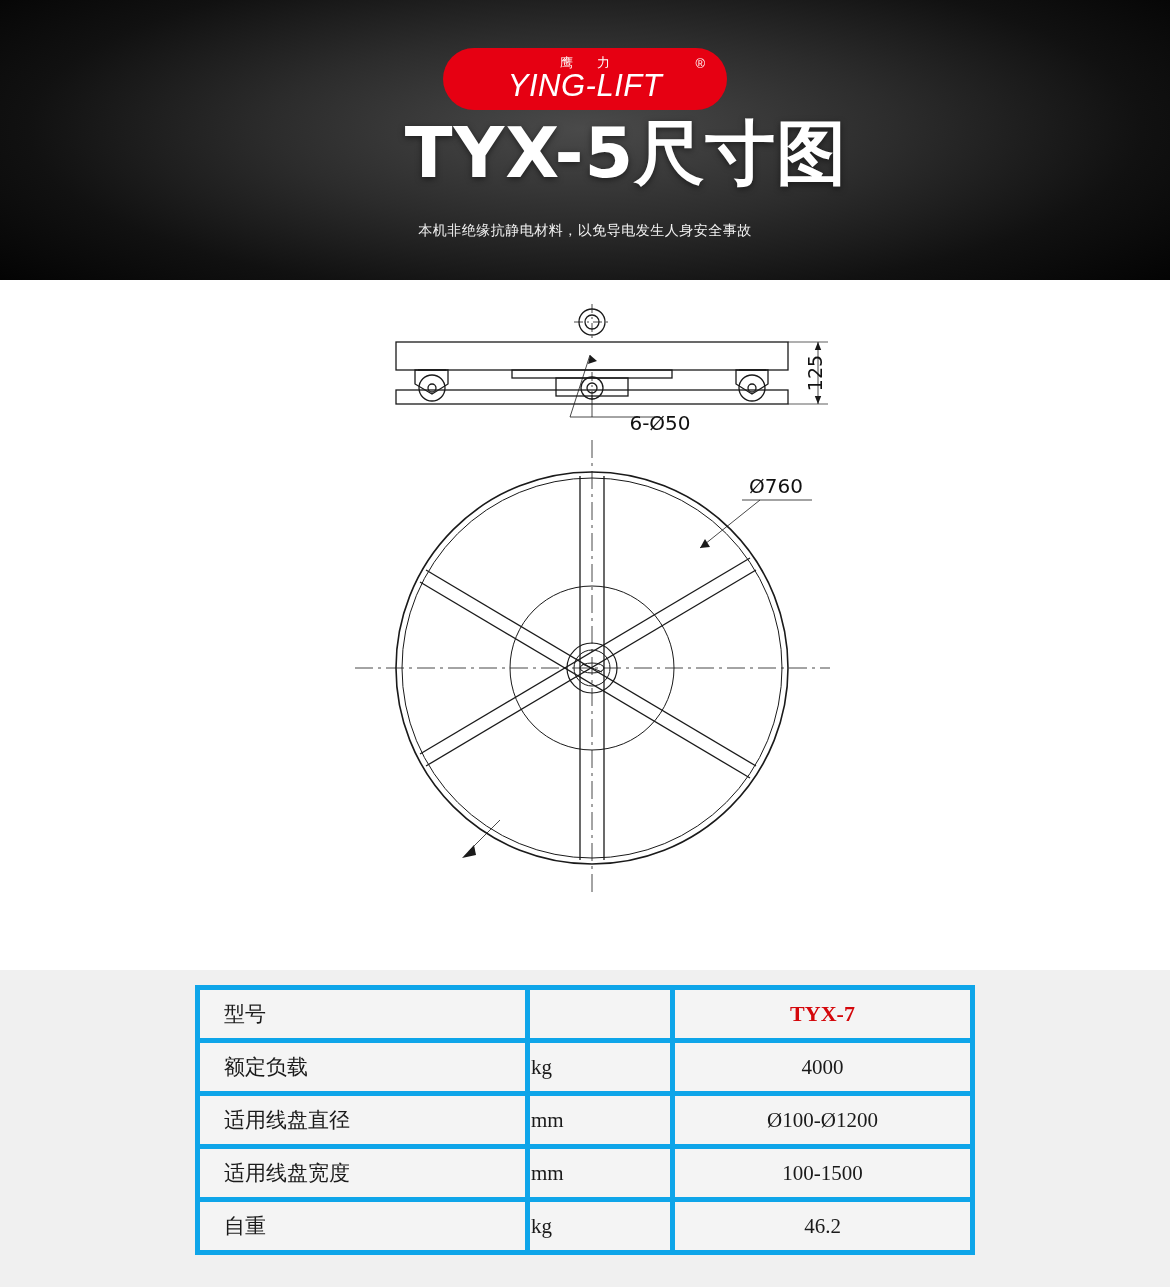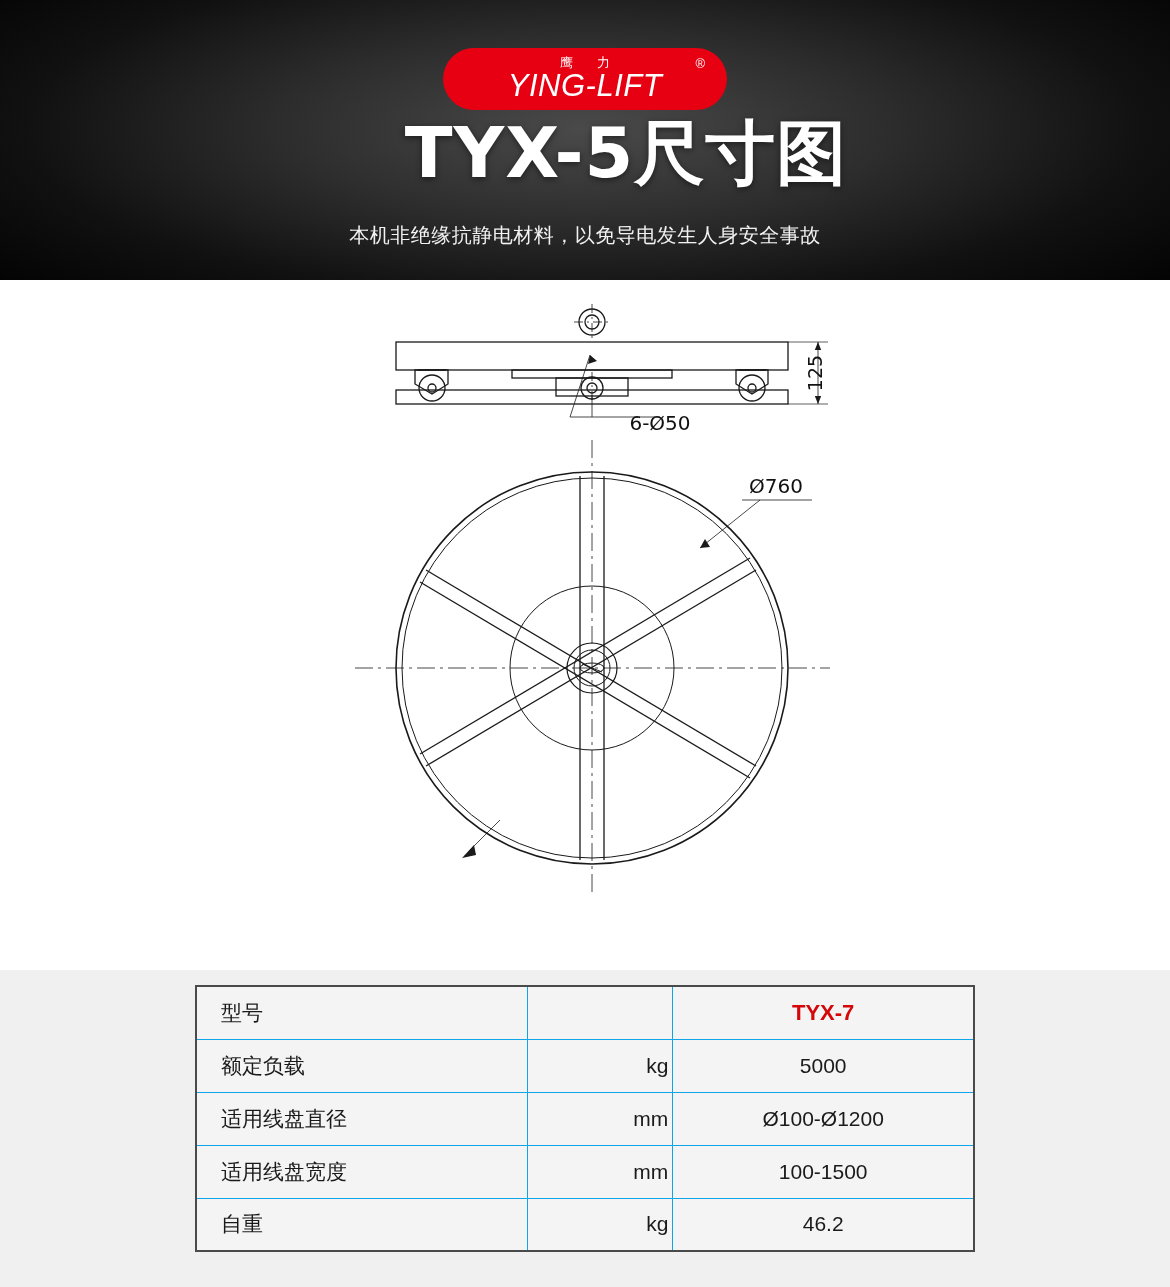--- a/index.html
+++ b/index.html
@@ -87,21 +87,21 @@
     line-height: 1;
     text-shadow: 0 2px 6px rgba(0,0,0,0.5);
     margin-left: 41px;
   }
   .header-sub {
     position: absolute;
     top: 222px;
     width: 100%;
     text-align: center;
     color: #f2f2f2;
-    font-size: 20px;
+    font-size: 14px;
     font-family: "DejaVu Sans", "Liberation Sans", sans-serif;
     letter-spacing: 0.5px;
   }
 
   
   .drawing {
     position: relative;
     width: 1170px;
     height: 690px;
     background: #ffffff;
@@ -117,34 +117,33 @@
     padding-top: 15px;
   }
   .spec-table {
     width: 780px;
     margin: 0 auto;
     border-collapse: collapse;
     background: #f4f4f4;
     border: 2px solid #4a4a4a;
   }
   .spec-table td {
-    border: 1px solid #0ea5e9;
+    border: 5px solid #0ea5e9;
     height: 53px;
     font-size: 21px;
     color: #1a1a1a;
-    font-family: Liberation Sans, sans-serif;
+    font-family: Liberation Serif, serif;
   }
   td.c-label {
     padding-left: 24px;
     text-align: left;
     width: 330px;
   }
   td.c-unit {
     padding-right: 4px;
-    text-align: right;
     width: 145px;
   }
   td.c-value {
     text-align: center;
     width: 300px;
   }
   td.c-value.model {
     color: #d4070b;
     font-weight: bold;
     font-size: 22px;
@@ -258,21 +257,21 @@
     <table class="spec-table">
       <tbody>
         <tr>
           <td class="c-label">型号</td>
           <td class="c-unit"></td>
           <td class="c-value model">TYX-7</td>
         </tr>
         <tr>
           <td class="c-label">额定负载</td>
           <td class="c-unit">kg</td>
-          <td class="c-value">5000</td>
+          <td class="c-value">4000</td>
         </tr>
         <tr>
           <td class="c-label">适用线盘直径</td>
           <td class="c-unit">mm</td>
           <td class="c-value">Ø100-Ø1200</td>
         </tr>
         <tr>
           <td class="c-label">适用线盘宽度</td>
           <td class="c-unit">mm</td>
           <td class="c-value">100-1500</td>

